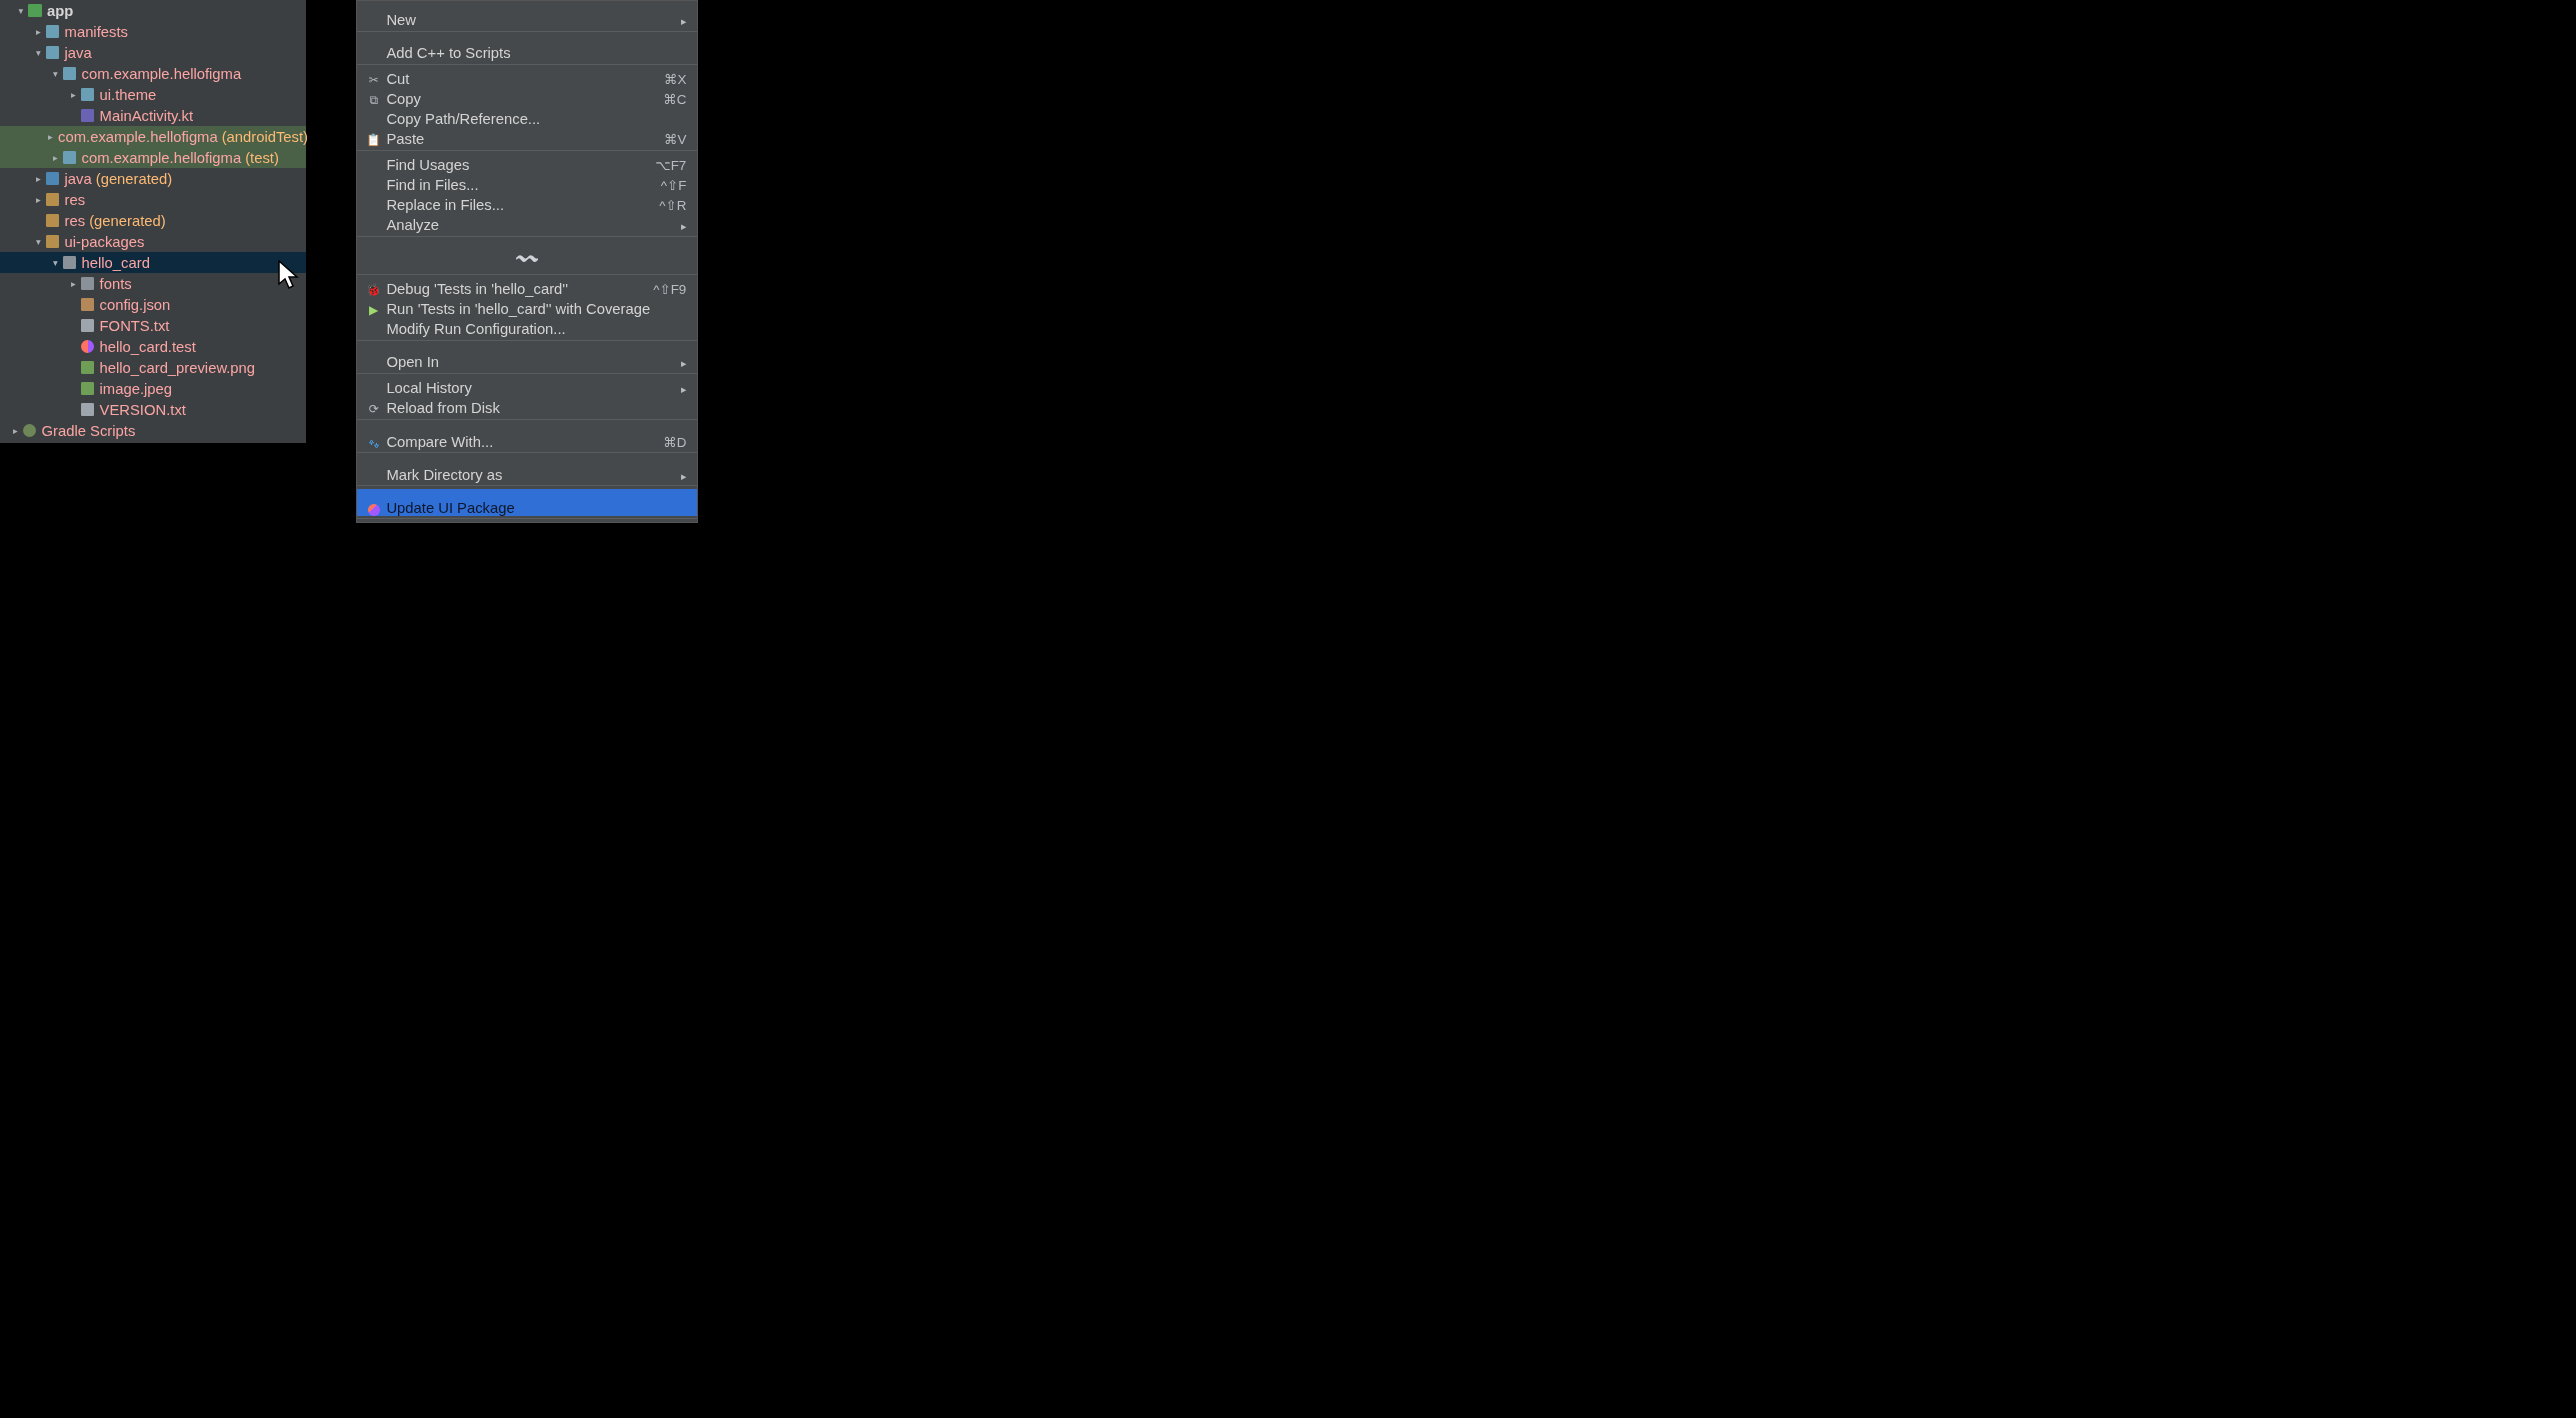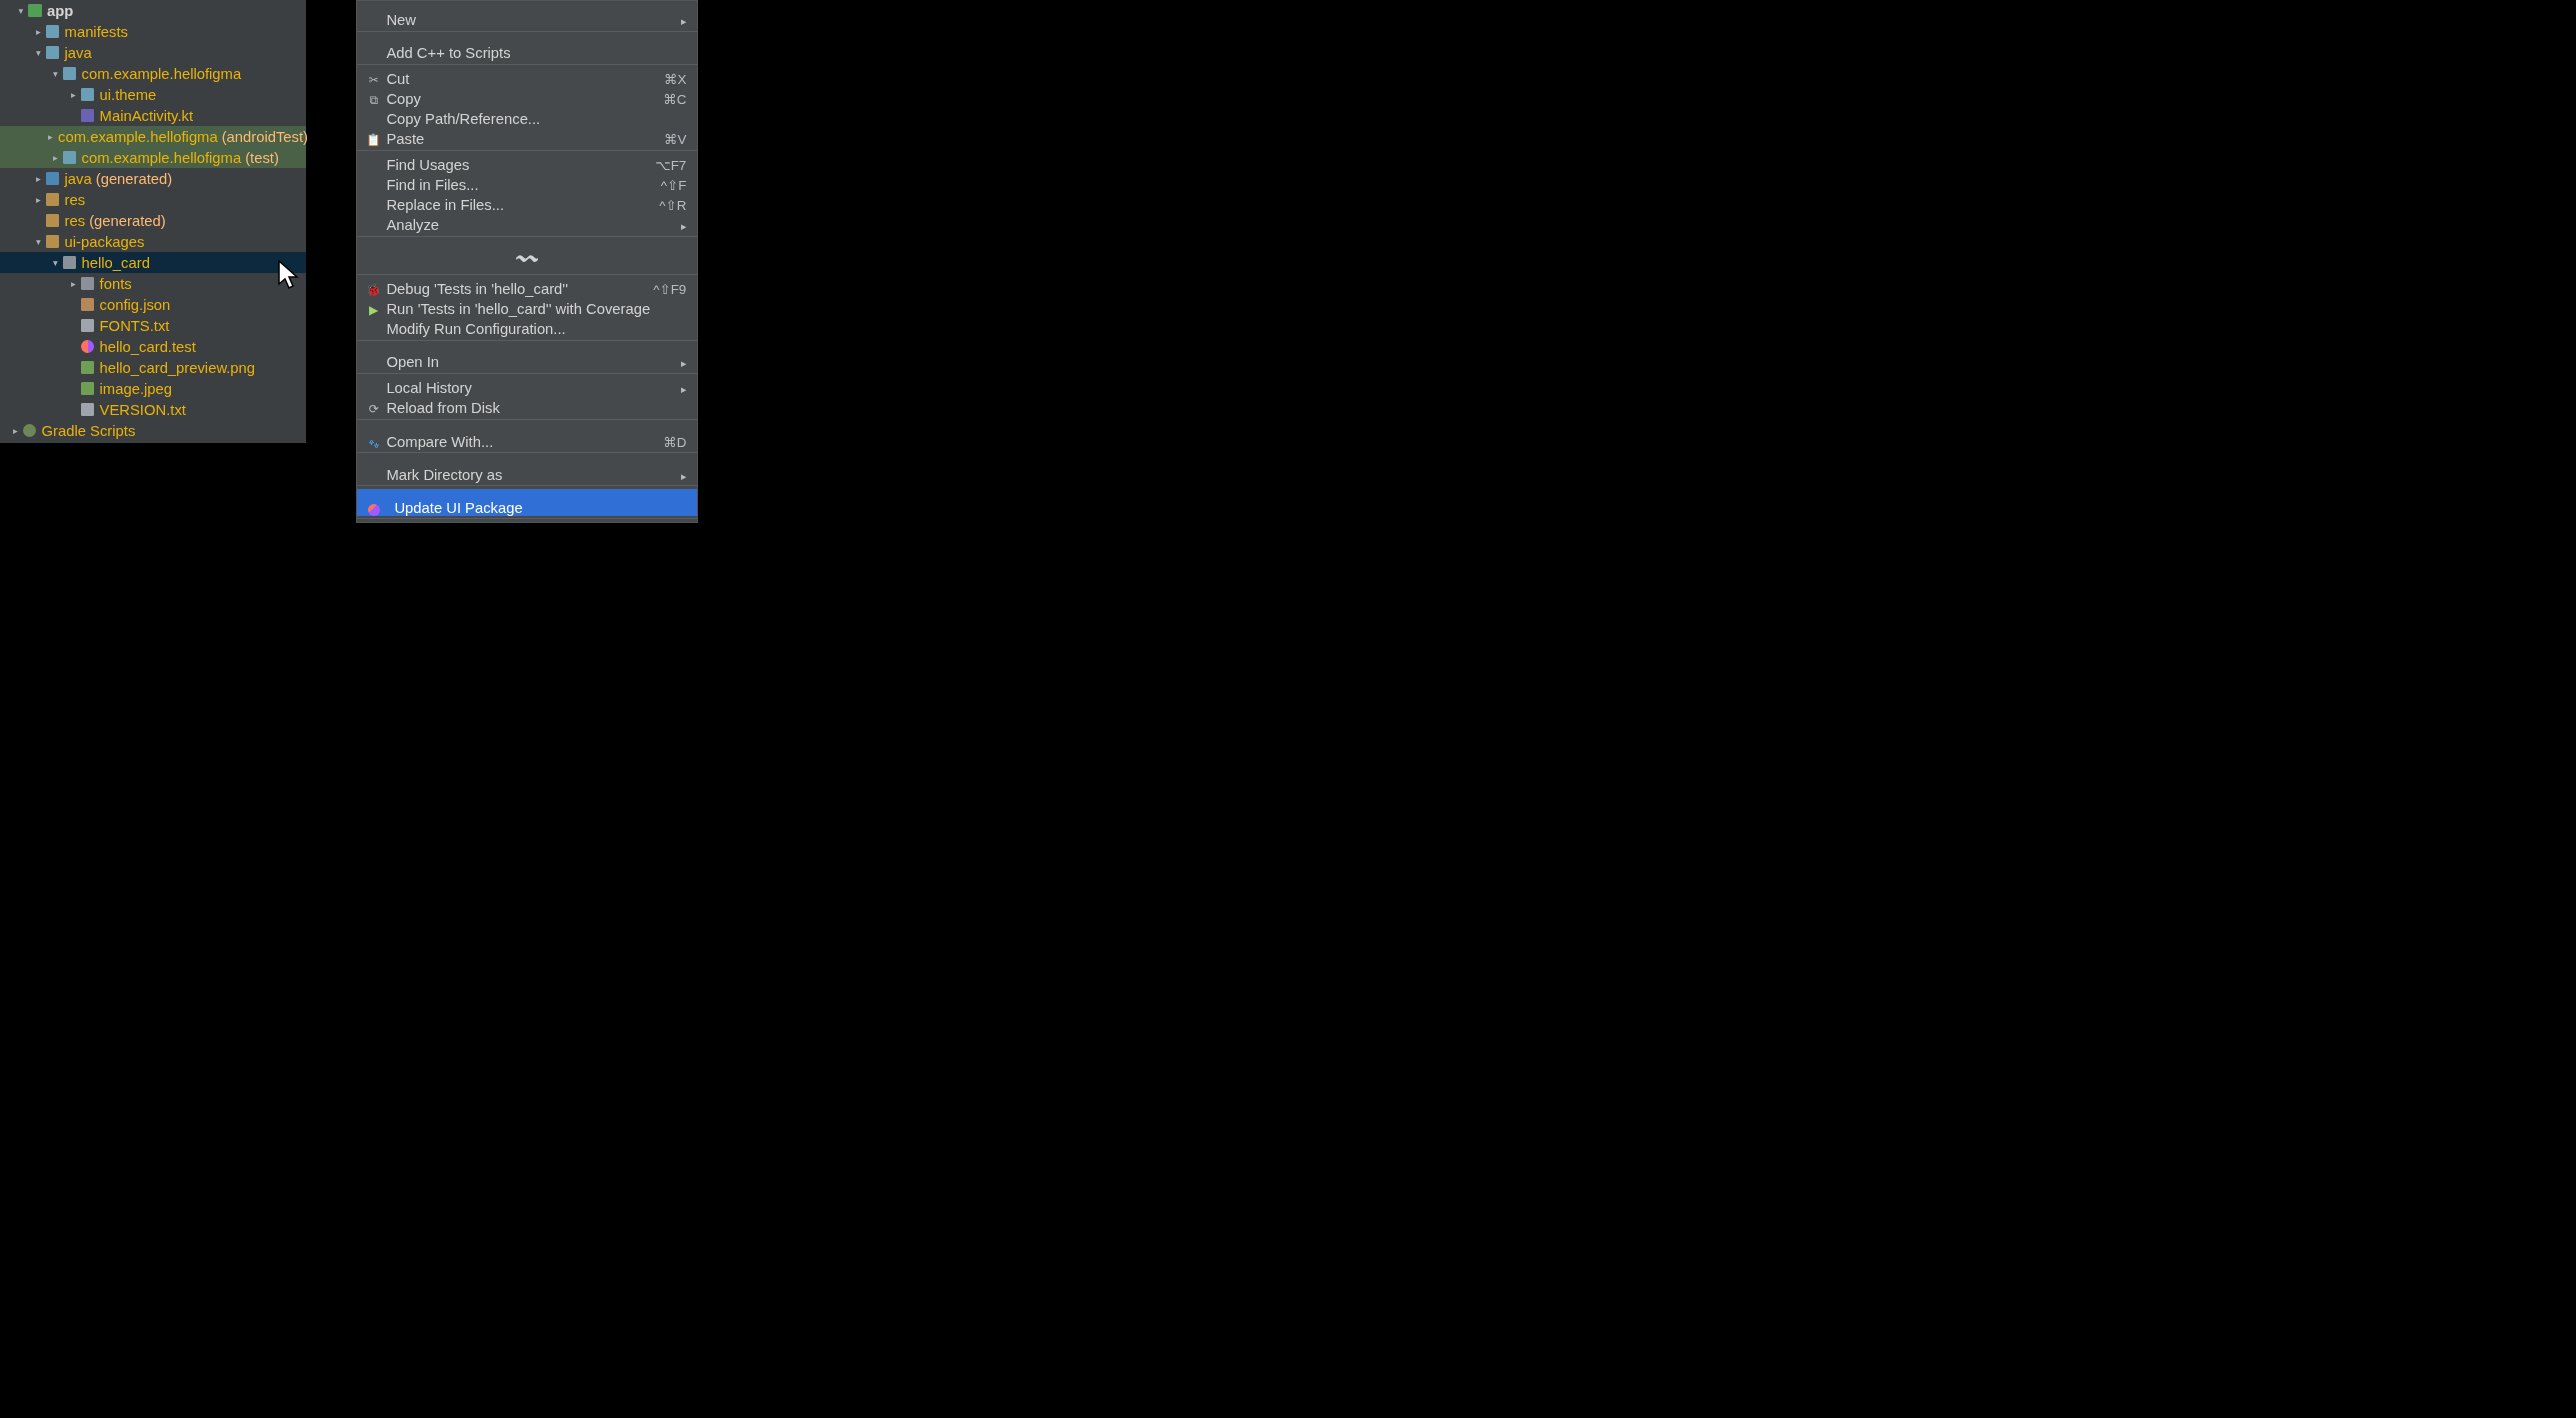--- a/index.html
+++ b/index.html
@@ -55,21 +55,21 @@
   .folder-gray { background: #8a9199; }
   .folder-res { background: #b58f4b; }
   .folder-gen { background: #4d88b5; }
   .file-kt { background: #6a62b3; }
   .file-json { background: #b5885a; }
   .file-txt { background: #9ea5ad; }
   .file-png { background: #6f9e56; }
   .file-jpeg { background: #6f9e56; }
   .file-figma { background: linear-gradient(90deg,#ff7262 50%,#a259ff 50%); border-radius:50%; }
   .icon-gradle { background: #6e8758; border-radius:50%; }
-  .label { color: #eab308; }
+  .label { color: #fca5a5; }
   .label-bold { font-weight: 600; color: #d4d4d4; }
   .label-dim { color: #fdba74; margin-left: 4px; }
   .indent-1 { padding-left: 13.4px; }
   .indent-2 { padding-left: 31px; }
   .indent-3 { padding-left: 48px; }
   .indent-4 { padding-left: 66px; }
 
   .cursor {
     position: absolute;
     left: 278px;
@@ -88,22 +88,21 @@
   }
   .menu-item {
     display: flex;
     align-items: flex-end;
     height: 20px;
     padding: 0 10.7px 0 8px;
     color: #d4d4d4;
   }
   .menu-item.selected {
     background: #2f6fd6;
-    color: #ffffff;
-    gap: 8px;
+    color: #0f172a;
   }
   .menu-icon {
     width: 17.4px;
     display: inline-flex;
     justify-content: center;
     font-size: 12px;
     color: #b3b9bf;
     flex-shrink: 0;
   }
   .menu-icon.blank { visibility: hidden; }

